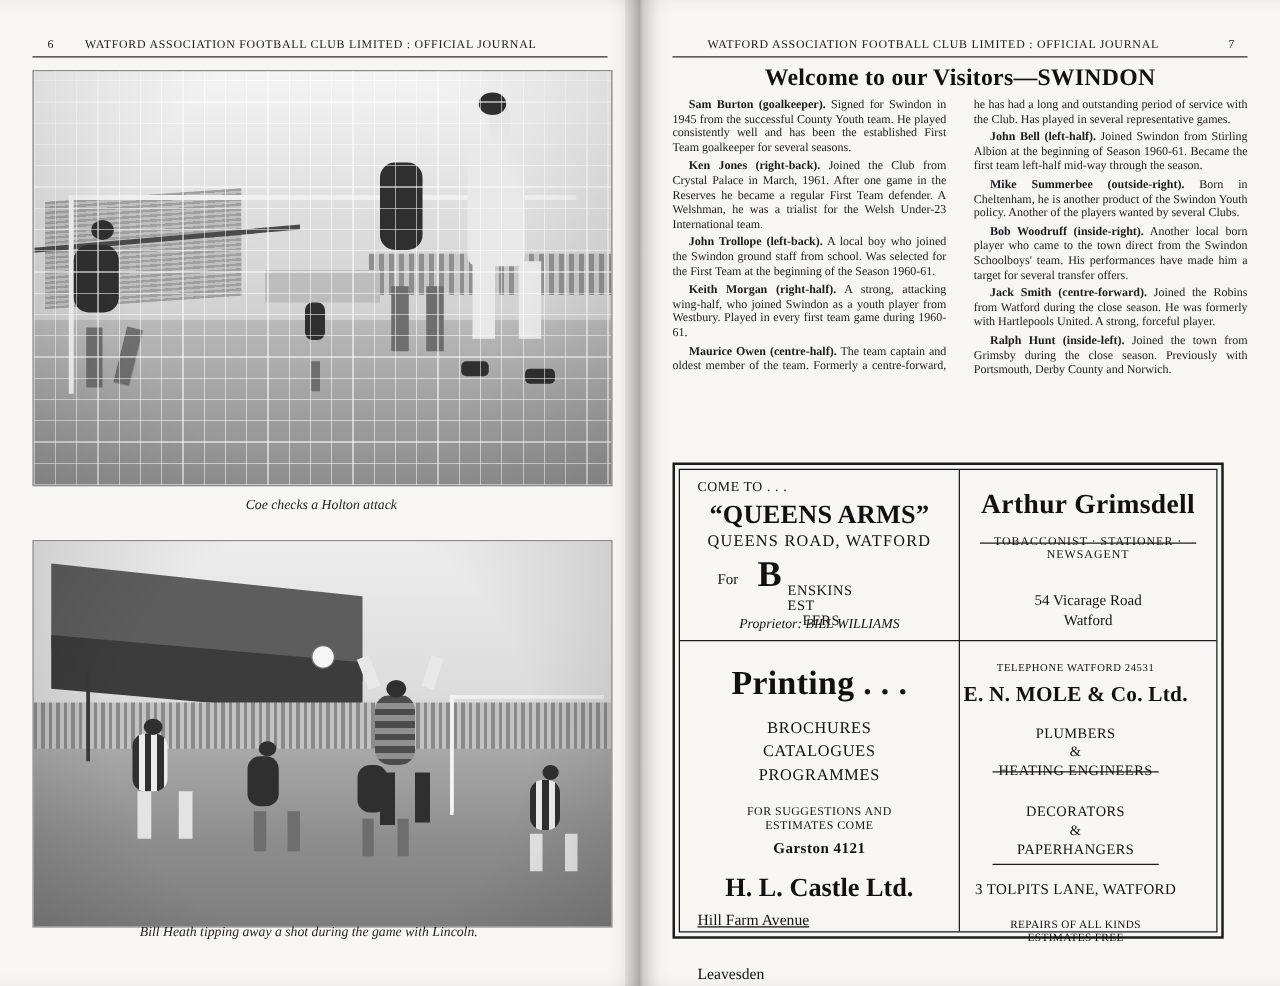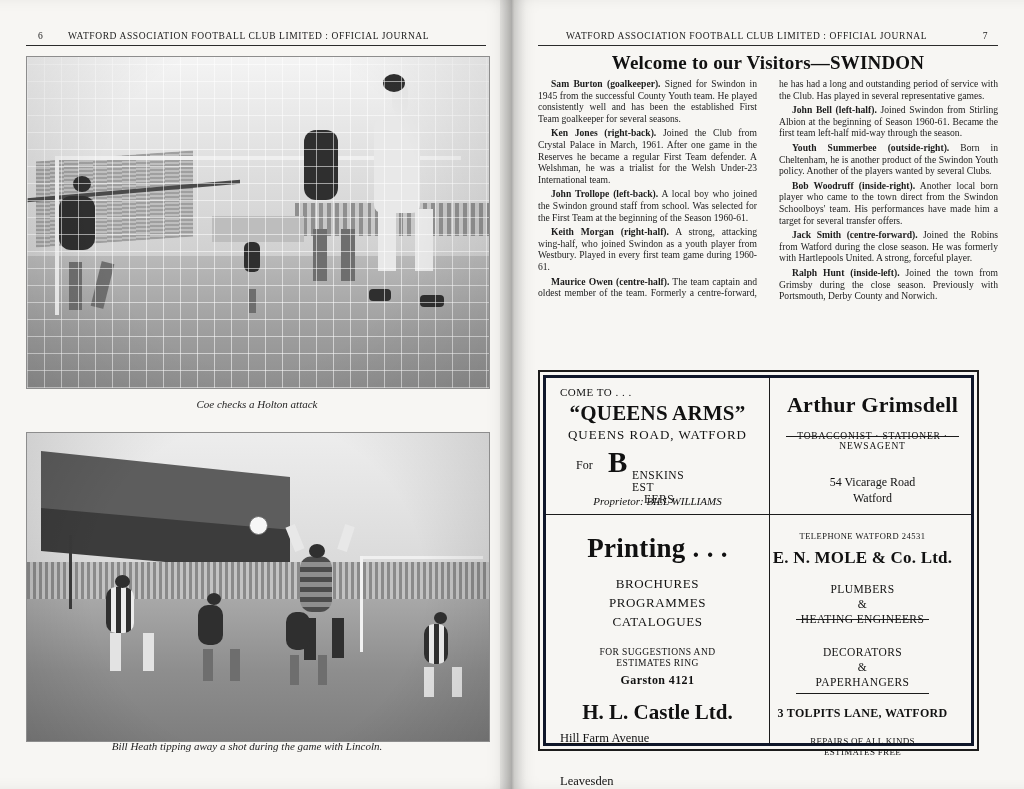--- a/index.html
+++ b/index.html
@@ -75,21 +75,21 @@
     font-size:19px;font-weight:700;letter-spacing:.2px;color:#111;}
   .cols{position:absolute;left:538px;top:78px;width:460px;height:286px;
     column-count:2;column-gap:22px;}
   .para{font-size:9.6px;line-height:11.6px;text-align:justify;margin:0 0 3px 0;
     text-indent:13px;color:#1b1b1b;-webkit-hyphens:auto;hyphens:auto;}
   .para b{font-weight:700;}
 
   
   #advbox{position:absolute;left:538px;top:370px;width:437px;height:377px;
     border:2px solid #1c1c1c;background:#f7f6f3;}
-  #advbox .inner{position:absolute;inset:3px;border:3px solid #0f172a;}
+  #advbox .inner{position:absolute;inset:3px;border:1px solid #0f172a;}
   .vdiv{position:absolute;top:0;bottom:0;width:1px;background:#1c1c1c;}
   .hdiv{position:absolute;left:0;right:0;height:1px;background:#1c1c1c;}
   .cell{position:absolute;text-align:center;color:#111;}
 
   .q-comelabel{font-size:11px;letter-spacing:.5px;text-align:left;}
   .q-title{font-size:21px;font-weight:700;letter-spacing:.2px;}
   .q-sub{font-size:13px;letter-spacing:1px;}
   .q-for{font-size:12px;}
   .q-bigB{font-size:29px;font-weight:700;line-height:26px;float:left;margin-right:4px;}
   .q-bbb{font-size:11.5px;line-height:10px;letter-spacing:.5px;text-align:left;margin-top:19px;}
@@ -102,21 +102,21 @@
   .p-title{font-size:27px;font-weight:700;letter-spacing:.3px;}
   .p-list{font-size:13px;line-height:19px;letter-spacing:.6px;}
   .p-small{font-size:9.5px;line-height:11px;letter-spacing:.4px;}
   .p-phone{font-size:12px;font-weight:700;letter-spacing:.4px;}
   .p-castle{font-size:21px;font-weight:700;}
   .p-addr{font-size:12.5px;line-height:15px;text-align:left;margin-top:28px;}
 
   .m-tel{font-size:8.5px;letter-spacing:.5px;}
   .m-name{font-size:17px;font-weight:700;letter-spacing:.2px;}
   .m-line{font-size:11.5px;line-height:15px;letter-spacing:.4px;}
-  .m-addr{font-size:12px;font-weight:700;letter-spacing:.3px;}
+  .m-addr{font-size:12px;font-weight:400;letter-spacing:.3px;}
   .m-foot{font-size:9px;line-height:11px;letter-spacing:.3px;}
   .midrule{position:absolute;height:1px;background:#1c1c1c;}
 </style>
 </head>
 <body>
 
 <div class="spread">
 
   <div class="page page-left"></div>
   <div class="page page-right"></div>
@@ -212,21 +212,21 @@
 
   <div id="article-title">Welcome to our Visitors—SWINDON</div>
 
   <div class="cols" id="article-body">
       <p class="para"><b>Sam Burton (goalkeeper).</b> Signed for Swindon in 1945 from the successful County Youth team. He played consistently well and has been the established First Team goalkeeper for several seasons.</p>
       <p class="para"><b>Ken Jones (right-back).</b> Joined the Club from Crystal Palace in March, 1961. After one game in the Reserves he became a regular First Team defender. A Welshman, he was a trialist for the Welsh Under-23 International team.</p>
       <p class="para"><b>John Trollope (left-back).</b> A local boy who joined the Swindon ground staff from school. Was selected for the First Team at the beginning of the Season 1960-61.</p>
       <p class="para"><b>Keith Morgan (right-half).</b> A strong, attacking wing-half, who joined Swindon as a youth player from Westbury. Played in every first team game during 1960-61.</p>
       <p class="para"><b>Maurice Owen (centre-half).</b> The team captain and oldest member of the team. Formerly a centre-forward, he has had a long and outstanding period of service with the Club. Has played in several representative games.</p>
       <p class="para"><b>John Bell (left-half).</b> Joined Swindon from Stirling Albion at the beginning of Season 1960-61. Became the first team left-half mid-way through the season.</p>
-      <p class="para"><b>Youth Summerbee (outside-right).</b> Born in Cheltenham, he is another product of the Swindon Youth policy. Another of the players wanted by several Clubs.</p>
+      <p class="para"><b>Mike Summerbee (outside-right).</b> Born in Cheltenham, he is another product of the Swindon Youth policy. Another of the players wanted by several Clubs.</p>
       <p class="para"><b>Bob Woodruff (inside-right).</b> Another local born player who came to the town direct from the Swindon Schoolboys' team. His performances have made him a target for several transfer offers.</p>
       <p class="para"><b>Jack Smith (centre-forward).</b> Joined the Robins from Watford during the close season. He was formerly with Hartlepools United. A strong, forceful player.</p>
       <p class="para"><b>Ralph Hunt (inside-left).</b> Joined the town from Grimsby during the close season. Previously with Portsmouth, Derby County and Norwich.</p>
     </div>
 
   <div id="advbox">
     <div class="inner">
       <div class="vdiv" style="left:223px;"></div>
       <div class="hdiv" style="top:136px;"></div>
 
@@ -248,24 +248,24 @@
         <div class="g-title" style="margin-top:14px;">Arthur Grimsdell</div>
         <div class="g-sub" style="margin-top:13px;">TOBACCONIST · STATIONER · NEWSAGENT</div>
         <div class="midrule" style="left:16px;top:58px;width:173px;"></div>
         <div class="g-addr" style="margin-top:23px;">54 Vicarage Road</div>
         <div class="g-addr">Watford</div>
       </div>
 
       <div class="cell" style="left:0;top:137px;width:223px;height:234px;">
         <div class="p-title" style="margin-top:18px;">Printing . . .</div>
         <div class="p-list" style="margin-top:10px;">BROCHURES</div>
+        <div class="p-list">CATALOGUES</div>
         <div class="p-list">PROGRAMMES</div>
-        <div class="p-list">CATALOGUES</div>
         <div class="p-small" style="margin-top:16px;white-space:pre-line;">FOR SUGGESTIONS AND
-ESTIMATES RING</div>
+ESTIMATES COME</div>
         <div class="p-phone" style="margin-top:4px;">Garston 4121</div>
         <div class="p-castle" style="margin-top:12px;">H. L. Castle Ltd.</div>
         <div class="p-addr" style="margin:6px 0 0 14px;text-decoration:underline;">Hill Farm Avenue</div>
         <div class="p-addr" style="margin-left:14px;">Leavesden</div>
       </div>
 
       <div class="cell" style="left:214px;top:137px;width:205px;height:234px;">
         <div class="m-tel" style="margin-top:16px;">TELEPHONE WATFORD 24531</div>
         <div class="m-name" style="margin-top:7px;">E. N. MOLE &amp; Co. Ltd.</div>
         <div class="m-line" style="margin-top:14px;text-align:center;">PLUMBERS</div>

